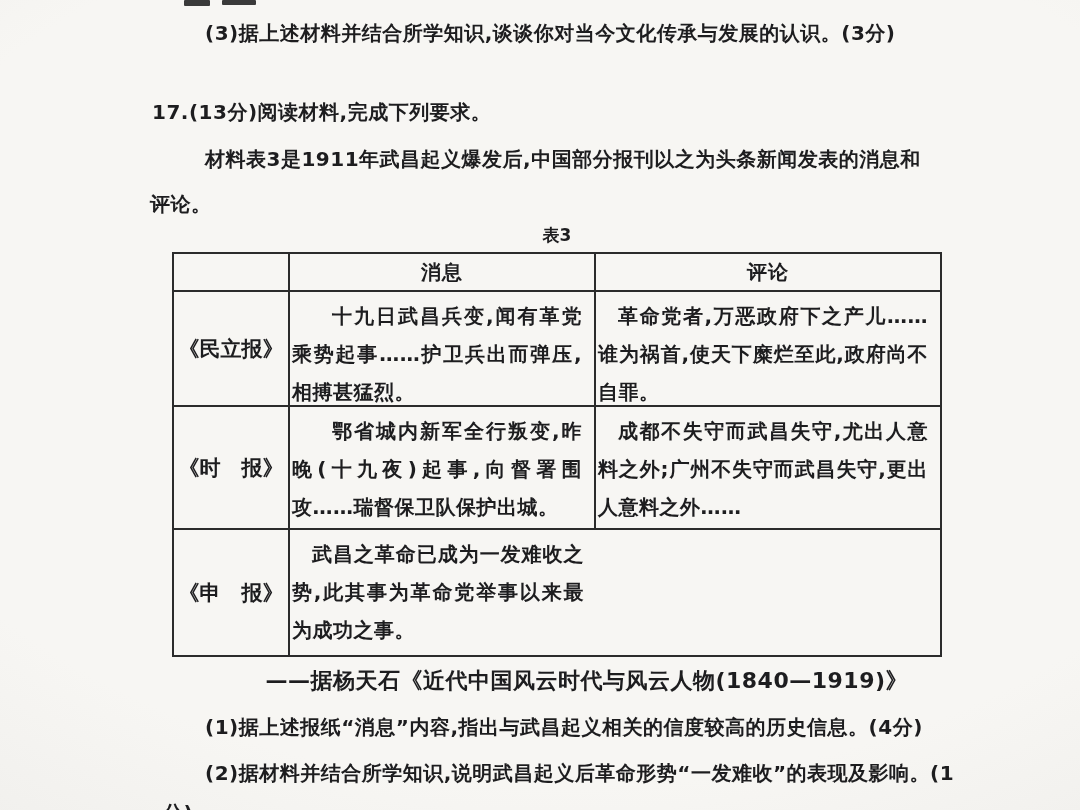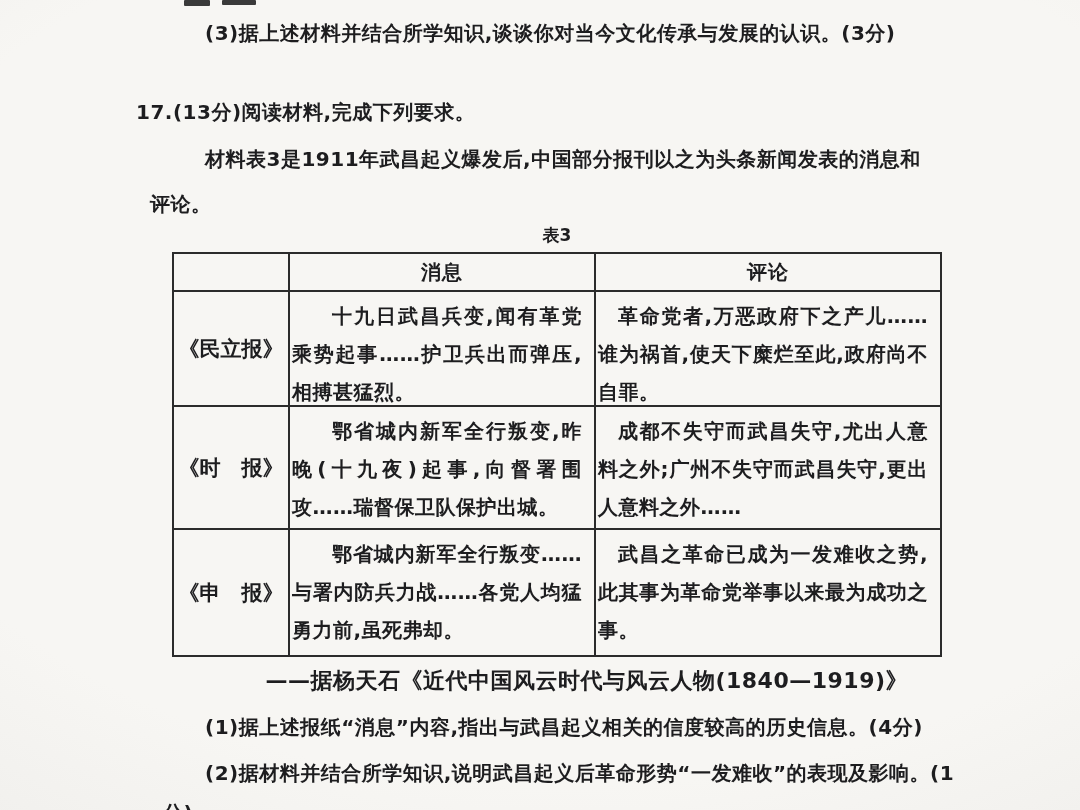--- a/index.html
+++ b/index.html
@@ -81,21 +81,21 @@
 </head>
 <body>
 
 <div class="page">
 
   <div class="remnant" style="left:184px;width:26px;"></div>
   <div class="remnant" style="left:222px;width:34px;height:5px;"></div>
 
   <div class="txt" style="top:20px;left:205px;">(3)据上述材料并结合所学知识,谈谈你对当今文化传承与发展的认识。(3分)</div>
 
-  <div class="txt" style="top:99px;left:136px;">17.(13分)阅读材料,完成下列要求。</div>
+  <div class="txt" style="top:99px;left:152px;">17.(13分)阅读材料,完成下列要求。</div>
 
   <div class="txt" style="top:146px;left:205px;">
     <span class="material-label">材料</span><span>表3是1911年武昌起义爆发后,中国部分报刊以之为头条新闻发表的消息和</span>
   </div>
 
   <div class="txt" style="top:191px;left:150px;">评论。</div>
 
   <div class="caption">表3</div>
 
   <div class="doc-table">
@@ -106,21 +106,20 @@
 
     <div class="cell source">《民立报》</div>
     <div class="cell body msg">十九日武昌兵变,闻有革党乘势起事……护卫兵出而弹压,相搏甚猛烈。</div>
     <div class="cell body cmt last-col">革命党者,万恶政府下之产儿……谁为祸首,使天下糜烂至此,政府尚不自罪。</div>
 
     <div class="cell source">《时　报》</div>
     <div class="cell body msg">鄂省城内新军全行叛变,昨晚(十九夜)起事,向督署围攻……瑞督保卫队保护出城。</div>
     <div class="cell body cmt last-col">成都不失守而武昌失守,尤出人意料之外;广州不失守而武昌失守,更出人意料之外……</div>
 
     <div class="cell source last-row">《申　报》</div>
-    <div class="cell body msg last-row">鄂省城内新军全行叛变……与署内防兵力战……各党人均猛勇力前,虽死弗却。</div>
     <div class="cell body cmt last-col last-row">武昌之革命已成为一发难收之势,此其事为革命党举事以来最为成功之事。</div>
   </div>
 
   <div class="attribution">——据杨天石《近代中国风云时代与风云人物(1840—1919)》</div>
 
   <div class="txt" style="top:714px;left:205px;">(1)据上述报纸“消息”内容,指出与武昌起义相关的信度较高的历史信息。(4分)</div>
 
   <div class="txt" style="top:760px;left:205px;">(2)据材料并结合所学知识,说明武昌起义后革命形势“一发难收”的表现及影响。(1</div>
 
   <div class="txt" style="top:800px;left:163px;">分)</div>

